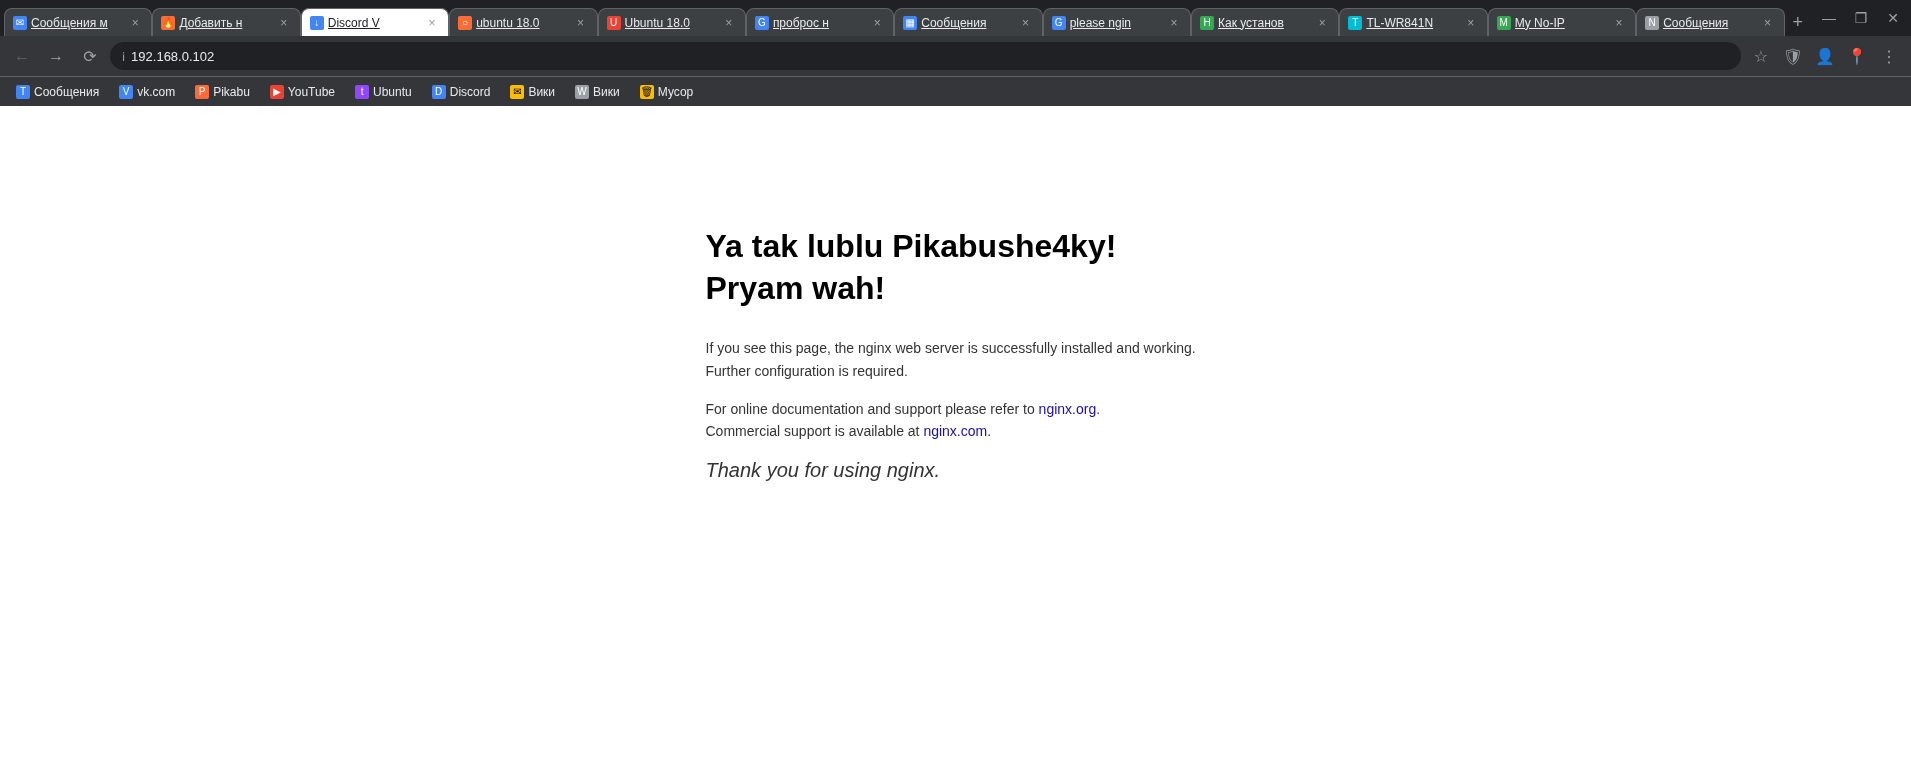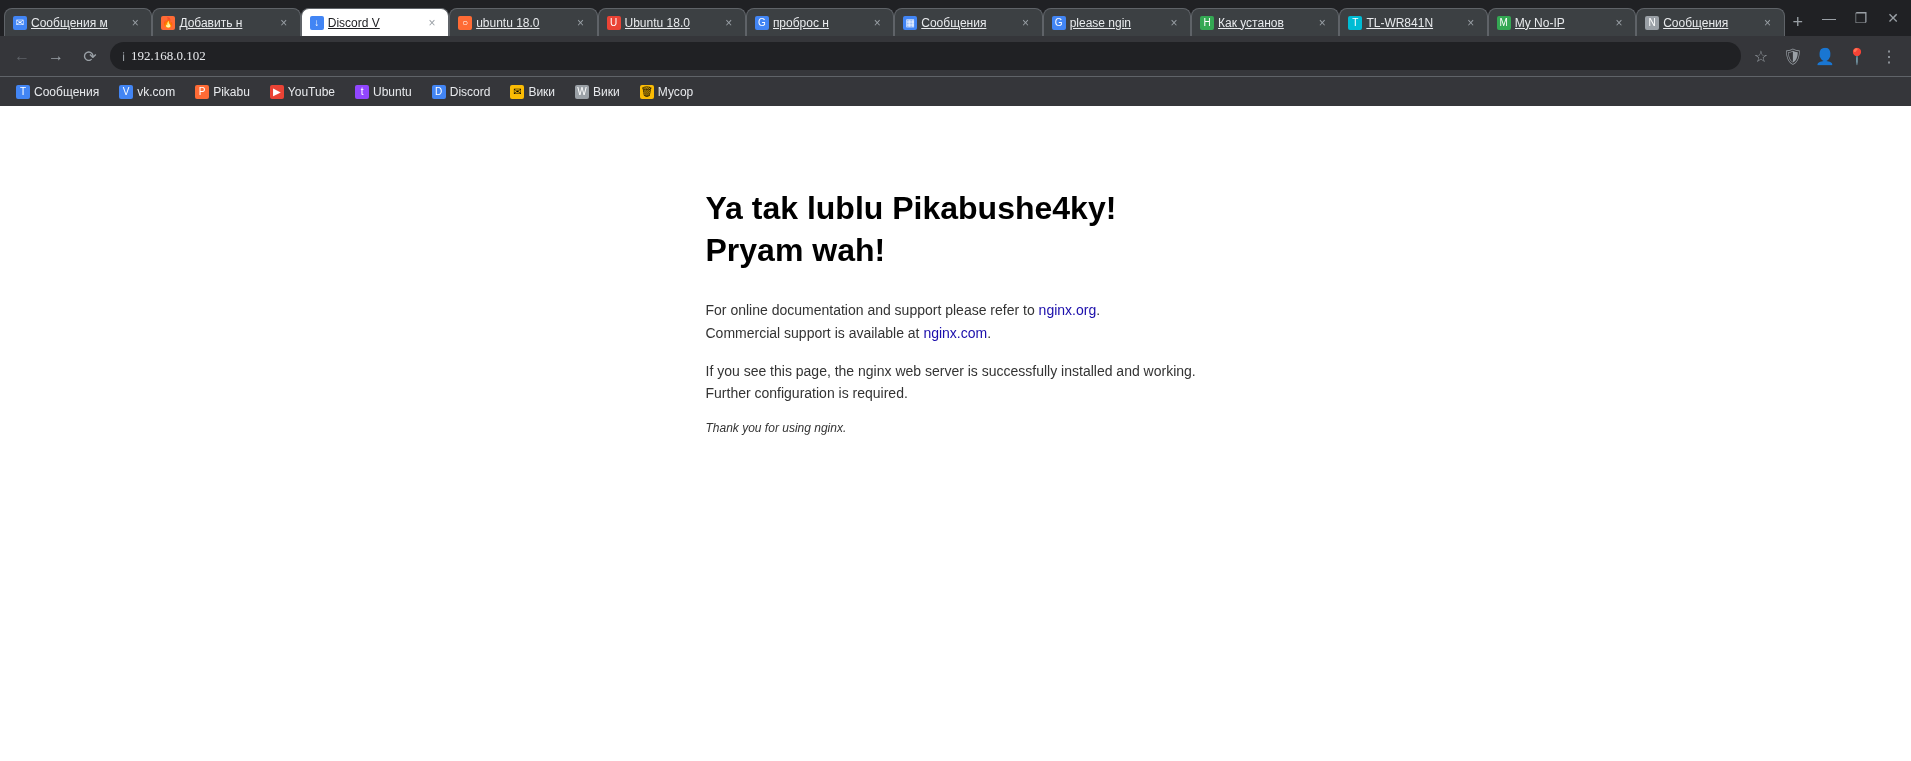--- a/index.html
+++ b/index.html
@@ -105,21 +105,20 @@
       align-items: center;
       gap: 6px;
     }
     .address-bar-lock {
       color: #9aa0a6;
       font-size: 12px;
     }
     .address-bar-url {
       color: #e8eaed;
       font-size: 13px;
-      font-family: Liberation Serif, serif;
     }
     .address-bar-icons {
       display: flex;
       align-items: center;
       gap: 4px;
     }
     .toolbar-icon {
       color: #9aa0a6;
       background: transparent;
       border: none;
@@ -194,21 +193,21 @@
       display: flex;
       align-items: center;
       justify-content: center;
       width: 20px;
       height: 20px;
     }
 
     
     .page-content {
       background: #fff;
-      padding: 42px 40px 40px 40px;
+      padding: 80px 40px 40px 40px;
       min-height: calc(100vh - 106px);
     }
     .nginx-title {
       font-size: 32px;
       font-weight: bold;
       color: #000;
       margin-bottom: 28px;
       line-height: 1.3;
     }
     .nginx-text {
@@ -216,21 +215,21 @@
       color: #333;
       line-height: 1.6;
       margin-bottom: 16px;
     }
     .nginx-text a {
       color: #1a0dab;
       text-decoration: none;
     }
     .nginx-italic {
       font-style: italic;
-      font-size: 12px;
+      font-size: 20px;
       color: #333;
     }
     .content-wrapper {
       max-width: 500px;
       margin: 0 auto;
       padding: 40px 0;
     }
 
     
     .fav-blue { background: #4285f4; color: #fff; }
@@ -370,20 +369,20 @@
     </div>
     <div class="bookmark-item">
       <span class="bookmark-favicon fav-yellow">🗑</span>
       <span>Мусор</span>
     </div>
   </div>
 
 <div class="page-content">
   <div class="content-wrapper">
     <h1 class="nginx-title">Ya tak lublu Pikabushe4ky! Pryam wah!</h1>
+    <p class="nginx-text">If you see this page, the nginx web server is successfully installed and working. Further configuration is required.</p>
     <p class="nginx-text">
       <span>For online documentation and support please refer to </span><a href="#">nginx.org</a><span>.</span><br>
       <span>Commercial support is available at </span><a href="#">nginx.com</a><span>.</span>
     </p>
-    <p class="nginx-text">If you see this page, the nginx web server is successfully installed and working. Further configuration is required.</p>
     <p class="nginx-italic">Thank you for using nginx.</p>
   </div>
 </div>
 
 </body></html>

